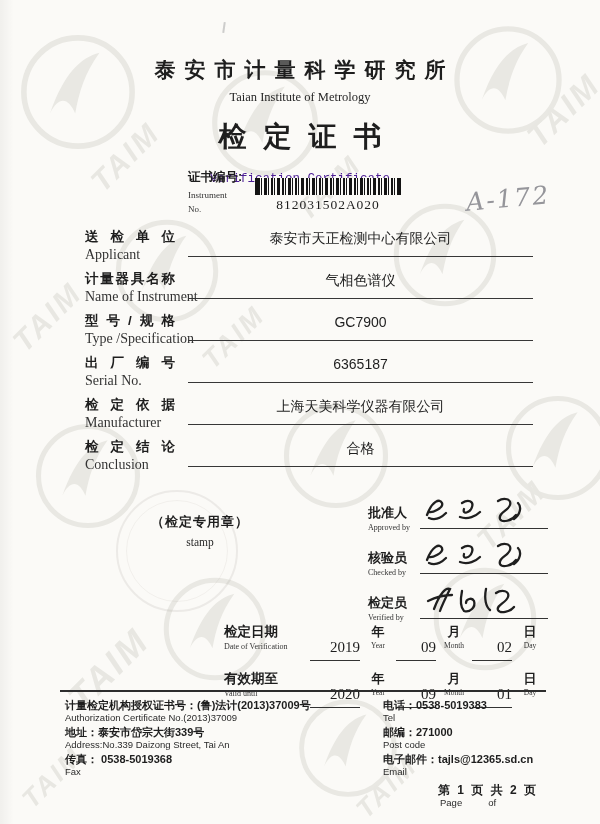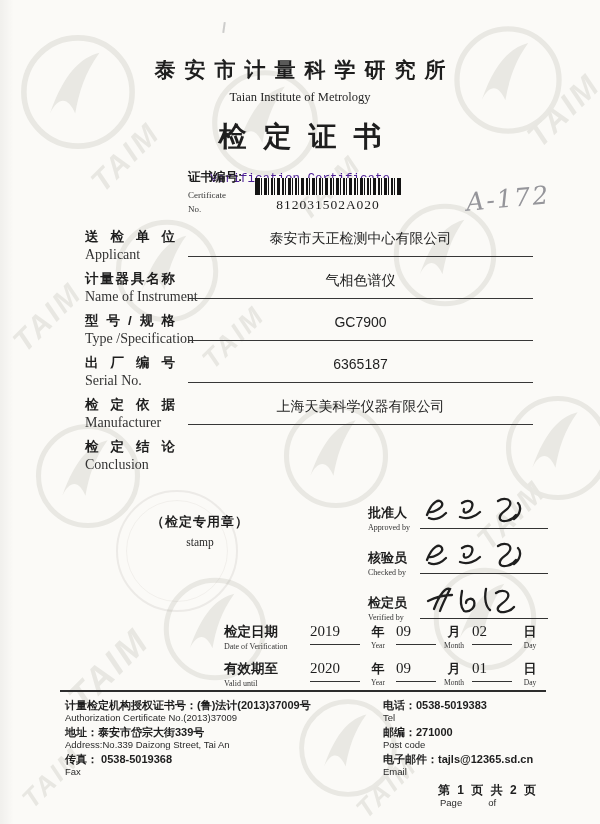--- a/index.html
+++ b/index.html
@@ -79,22 +79,22 @@
   .sigrow .slabel .en { font-family:"Liberation Serif", serif; font-size:8px; color:#333; margin-top:1px; }
   .sigrow .sline { position:absolute; left:52px; right:0; top:31px; border-bottom:1.2px solid #333; }
   .sigrow svg.sig { position:absolute; left:56px; top:-4px; }
 
   
   .dates { position:absolute; top:623px; left:190px; }
   .drow { display:flex; margin-bottom:9px; }
   .dlabel { width:86px; flex:none;margin-left:34px; }
   .dlabel .cn { font-size:13.5px; font-weight:bold; }
   .dlabel .en { font-family:"Liberation Serif", serif; font-size:8px; color:#333; margin-top:1px; white-space:nowrap; }
-  .dval { width:50px; text-align:left; font-family:"Liberation Serif", serif; font-size:15px;
-          border-bottom:1.2px solid #333; padding-bottom:3px; height:18px; margin-top:0; }
+  .dval { width:50px; text-align:right; font-family:"Liberation Serif", serif; font-size:15px;
+          border-bottom:1.2px solid #333; padding-bottom:3px; height:18px; margin-top:16px; }
   .dunit { width:36px; text-align:center; flex:none; }
   .dunit .cn { font-size:13px; font-weight:bold; }
   .dunit .en { font-family:"Liberation Serif", serif; font-size:7.5px; color:#333; }
 
   
   .divider { position:absolute; top:690px; left:60px; width:486px; border-top:2px solid #2d2d2d; }
   .footer { position:absolute; top:699px; left:65px; width:488px; display:flex; font-size:11px; }
   .fcol-l { width:318px; flex:none; }
   .fcol-r { flex:1; }
   .footer .cnl { font-weight:bold; font-size:11px; line-height:13px; }
@@ -191,21 +191,21 @@
 
   <div class="header">
     <div class="inst-cn">泰安市计量科学研究所</div>
     <div class="inst-en">Taian Institute of Metrology</div>
     <div class="title-cn">检定证书</div>
     <div class="title-en">Verification Certificate</div>
   </div>
 
   <div class="certno">
     <div class="cn">证书编号:</div>
-    <div class="en">Certificate</div>
+    <div class="en">Instrument</div>
     <div class="en">No.</div>
   </div>
   <div class="barcode-wrap">
     <div class="barcode"></div>
     <div class="barcode-num">812031502A020</div>
   </div>
   <div class="hand-note">A-172</div>
 
   <div class="fields">
     <div class="frow">
@@ -241,20 +241,21 @@
           <div class="cn">检定依据</div>
           <div class="en">Manufacturer</div>
         </div>
       <div class="fvalue">上海天美科学仪器有限公司</div>
     </div>
     <div class="frow">
       <div class="flabel">
           <div class="cn">检定结论</div>
           <div class="en">Conclusion</div>
         </div>
+      <div class="fvalue">合格</div>
     </div>
   </div>
 
   <div class="stamp-circle"></div>
   <div class="stamp-block">
     <div class="cn">（检定专用章）</div>
     <div class="en">stamp</div>
   </div>
 
   <div class="sigs">

